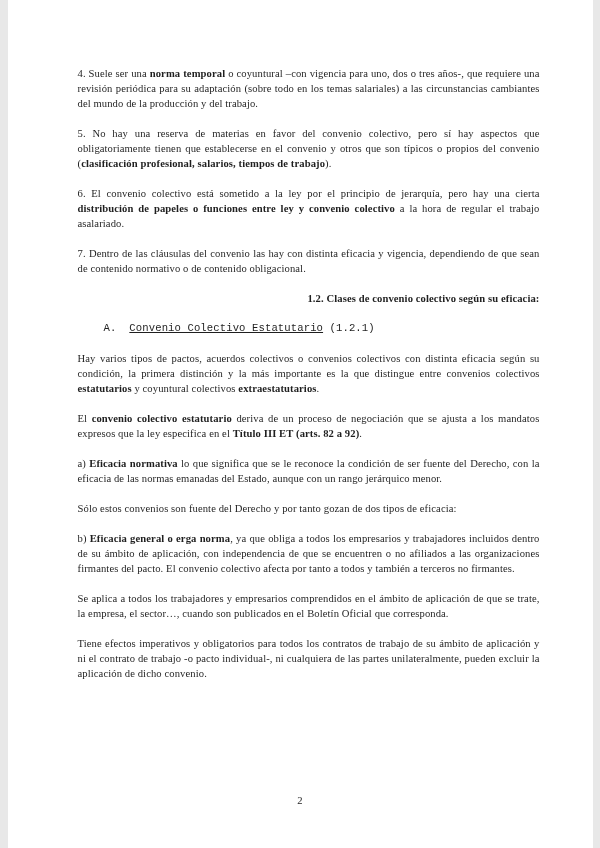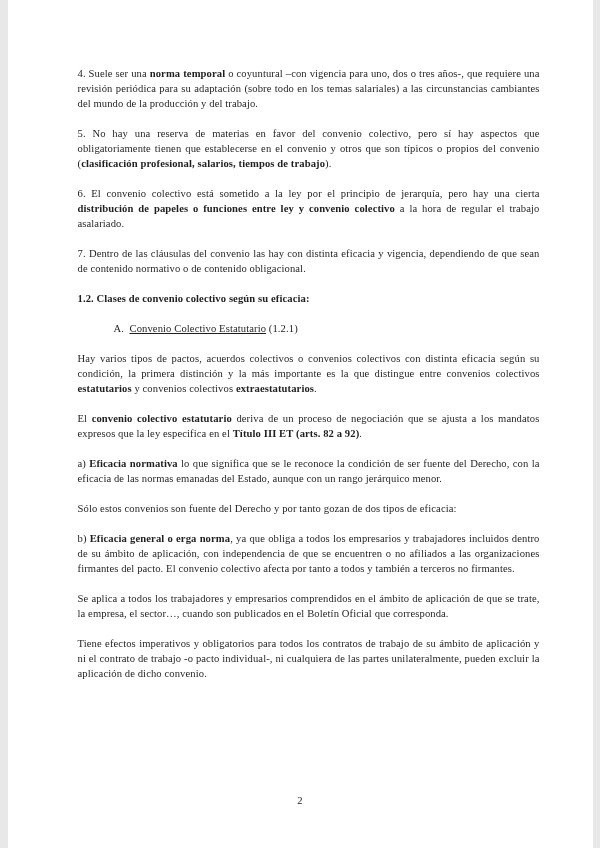--- a/index.html
+++ b/index.html
@@ -25,25 +25,26 @@
   }
   .para {
     margin: 0 0 15px 0;
     font-size: 10.6px;
     line-height: 15px;
     text-align: justify;
     letter-spacing: 0.1px;
   }
   .heading {
     margin-top: 14px;
-    text-align: left;
+    text-align: right;
   }
   .subheading {
-    margin-left: 36px;
+    margin-left: 26px;
     text-align: left;
+    font-family: Liberation Mono, monospace;
   }
   .bold { font-weight: bold; }
   .underline { text-decoration: underline; }
   .page-number {
     position: absolute;
     bottom: 42px;
     left: 0;
     width: 100%;
     text-align: center;
     font-size: 10.6px;
@@ -61,21 +62,21 @@
     <p class="para"><span>5. No hay una reserva de materias en favor del convenio colectivo, pero sí hay aspectos que obligatoriamente tienen que establecerse en el convenio y otros que son típicos o propios del convenio (</span><span class="bold">clasificación profesional, salarios, tiempos de trabajo</span><span>).</span></p>
 
     <p class="para"><span>6. El convenio colectivo está sometido a la ley por el principio de jerarquía, pero hay una cierta </span><span class="bold">distribución de papeles o funciones entre ley y convenio colectivo</span><span> a la hora de regular el trabajo asalariado.</span></p>
 
     <p class="para"><span>7. Dentro de las cláusulas del convenio las hay con distinta eficacia y vigencia, dependiendo de que sean de contenido normativo o de contenido obligacional.</span></p>
 
     <p class="para heading"><span class="bold">1.2. Clases de convenio colectivo según su eficacia:</span></p>
 
     <p class="para subheading"><span>A.&nbsp;&nbsp;</span><span class="underline">Convenio Colectivo Estatutario</span><span> (1.2.1)</span></p>
 
-    <p class="para"><span>Hay varios tipos de pactos, acuerdos colectivos o convenios colectivos con distinta eficacia según su condición, la primera distinción y la más importante es la que distingue entre convenios colectivos </span><span class="bold">estatutarios</span><span> y convenios colectivos </span><span class="bold">extraestatutarios</span><span>.</span></p>
+    <p class="para"><span>Hay varios tipos de pactos, acuerdos colectivos o convenios colectivos con distinta eficacia según su condición, la primera distinción y la más importante es la que distingue entre convenios colectivos </span><span class="bold">estatutarios</span><span> y coyuntural colectivos </span><span class="bold">extraestatutarios</span><span>.</span></p>
 
     <p class="para"><span>El </span><span class="bold">convenio colectivo estatutario</span><span> deriva de un proceso de negociación que se ajusta a los mandatos expresos que la ley especifica en el </span><span class="bold">Título III ET (arts. 82 a 92)</span><span>.</span></p>
 
     <p class="para"><span>a) </span><span class="bold">Eficacia normativa</span><span> lo que significa que se le reconoce la condición de ser fuente del Derecho, con la eficacia de las normas emanadas del Estado, aunque con un rango jerárquico menor.</span></p>
 
     <p class="para"><span>Sólo estos convenios son fuente del Derecho y por tanto gozan de dos tipos de eficacia:</span></p>
 
     <p class="para"><span>b) </span><span class="bold">Eficacia general o erga norma</span><span>, ya que obliga a todos los empresarios y trabajadores incluidos dentro de su ámbito de aplicación, con independencia de que se encuentren o no afiliados a las organizaciones firmantes del pacto. El convenio colectivo afecta por tanto a todos y también a terceros no firmantes.</span></p>
 
     <p class="para"><span>Se aplica a todos los trabajadores y empresarios comprendidos en el ámbito de aplicación de que se trate, la empresa, el sector…, cuando son publicados en el Boletín Oficial que corresponda.</span></p>

